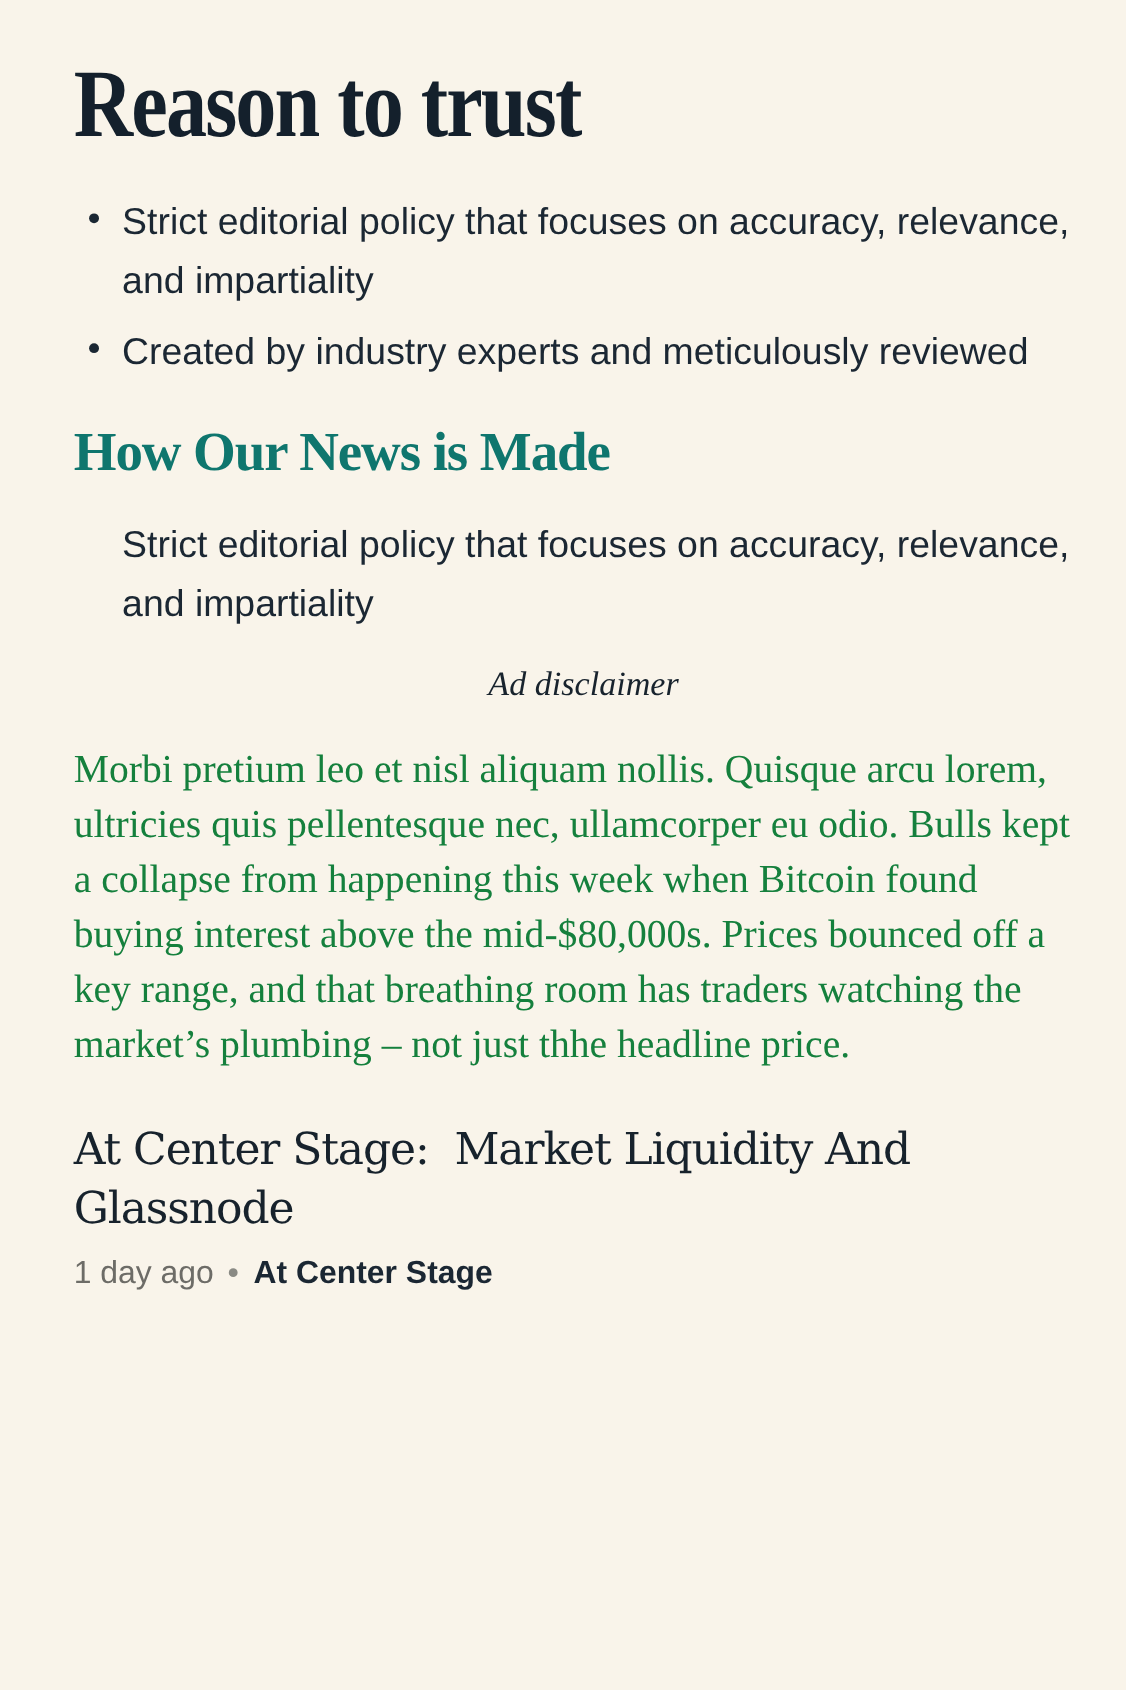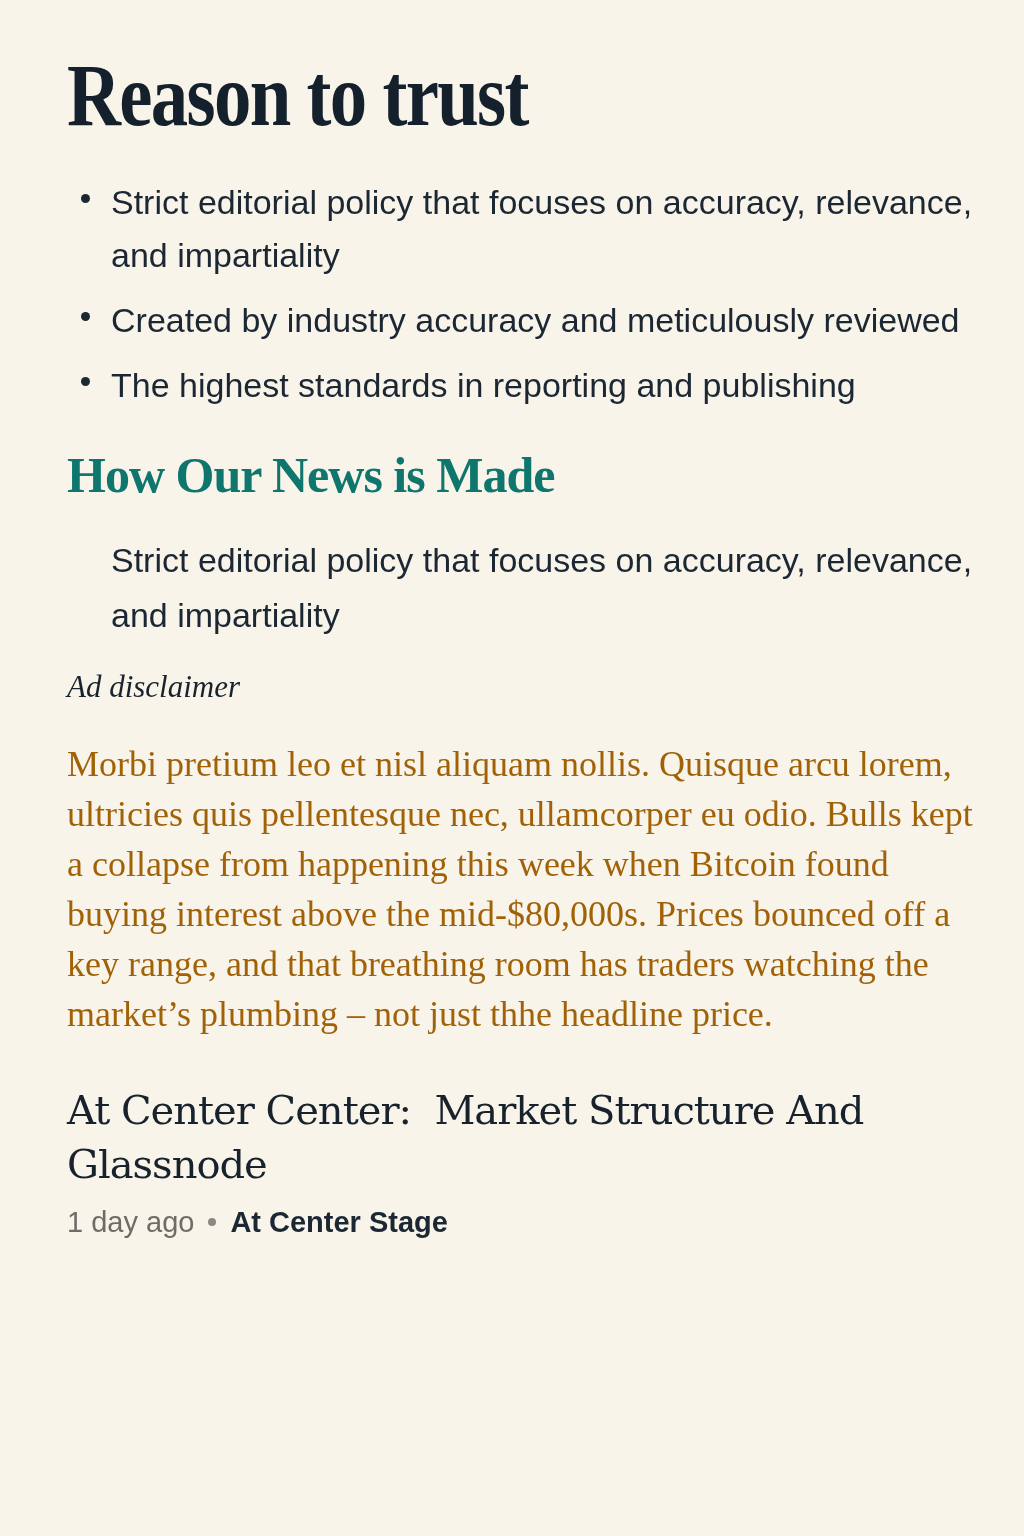--- a/index.html
+++ b/index.html
@@ -11,53 +11,52 @@
   }
   h1{margin:22px 0 0;font:700 88px/1 "Liberation Serif",serif;color:#14202c;letter-spacing:-2px;white-space:nowrap;}
   h1 .squeeze{display:inline-block;transform:scaleX(0.85);transform-origin:0 50%;}
   ul.trust-list{margin:36px 0 0;padding:0;list-style:none;max-width:940px;
     font:400 34px/1.56 "Liberation Sans",sans-serif;color:#1b2733;}
   ul.trust-list li{position:relative;padding-left:44px;}
   ul.trust-list li + li{margin-top:12px;}
   ul.trust-list li::before{content:"";position:absolute;left:14px;top:18px;width:9px;height:9px;border-radius:50%;background:#1b2733;}
   h2{margin:36px 0 0;font:700 50px/1.1 "Liberation Serif",serif;color:#0f766e;letter-spacing:-1px;}
   .how-body{margin:30px 0 0 44px;max-width:880px;font:400 34px/1.6 "Liberation Sans",sans-serif;color:#1b2733;}
-  .ad{margin:26px 0 0;font:italic 400 31px/1.2 "Liberation Serif",serif;color:#18232d;}
-  .serif-para{font:400 36px/50px "Liberation Serif",serif;color:#a16207;}
+  .ad{margin:26px 0 0;font:italic 400 31px/1.2 "Liberation Serif",serif;color:#18232d;text-align:center;}
+  .serif-para{font:400 36px/50px "Liberation Serif",serif;color:#15803d;}
   .intro{margin:34px 0 0;max-width:935px;}
   h3.story-headline{margin:44px 0 0;font:400 40px/54px "DejaVu Serif",serif;color:#17222c;letter-spacing:-1px;cursor:pointer;}
   h3.story-headline .hl{display:block;white-space:pre-wrap;}
   .meta{margin:14px 0 0;display:flex;align-items:center;gap:14px;font:400 29px/1.2 "Liberation Sans",sans-serif;color:#6d6c67;text-align:right;}
   .meta .dot{width:8px;height:8px;border-radius:50%;background:#8a8a84;flex:0 0 auto;}
   .meta .cat{font-weight:700;color:#1b2733;cursor:pointer;}
   .story-body{margin:22px 0 0;max-width:945px;}
 </style>
 </head>
 <body>
 
 <div class="page">
 
   <h1><span class="squeeze">Reason to trust</span></h1>
 
   <ul class="trust-list">
     <li>Strict editorial policy that focuses on accuracy, relevance, and impartiality</li>
-    <li>Created by industry accuracy and meticulously reviewed</li>
-    <li>The highest standards in reporting and publishing</li>
+    <li>Created by industry experts and meticulously reviewed</li>
   </ul>
 
   <h2>How Our News is Made</h2>
 
   <p class="how-body">Strict editorial policy that focuses on accuracy, relevance, and impartiality</p>
 
   <p class="ad">Ad disclaimer</p>
 
   <p class="serif-para intro">Morbi pretium leo et nisl aliquam nollis. Quisque arcu lorem, ultricies quis pellentesque nec, ullamcorper eu odio. Bulls kept a collapse from happening this week when Bitcoin found buying interest above the mid-$80,000s. Prices bounced off a key range, and that breathing room has traders watching the market’s plumbing – not just thhe headline price.</p>
 
   <h3 class="story-headline">
-    <span class="hl">At Center Center:  Market Structure And</span>
+    <span class="hl">At Center Stage:  Market Liquidity And</span>
     <span class="hl">Glassnode</span>
   </h3>
 
   <div class="meta">
     <span class="time">1 day ago</span>
     <span class="dot"></span>
     <span class="cat">At Center Stage</span>
   </div>
 
 

